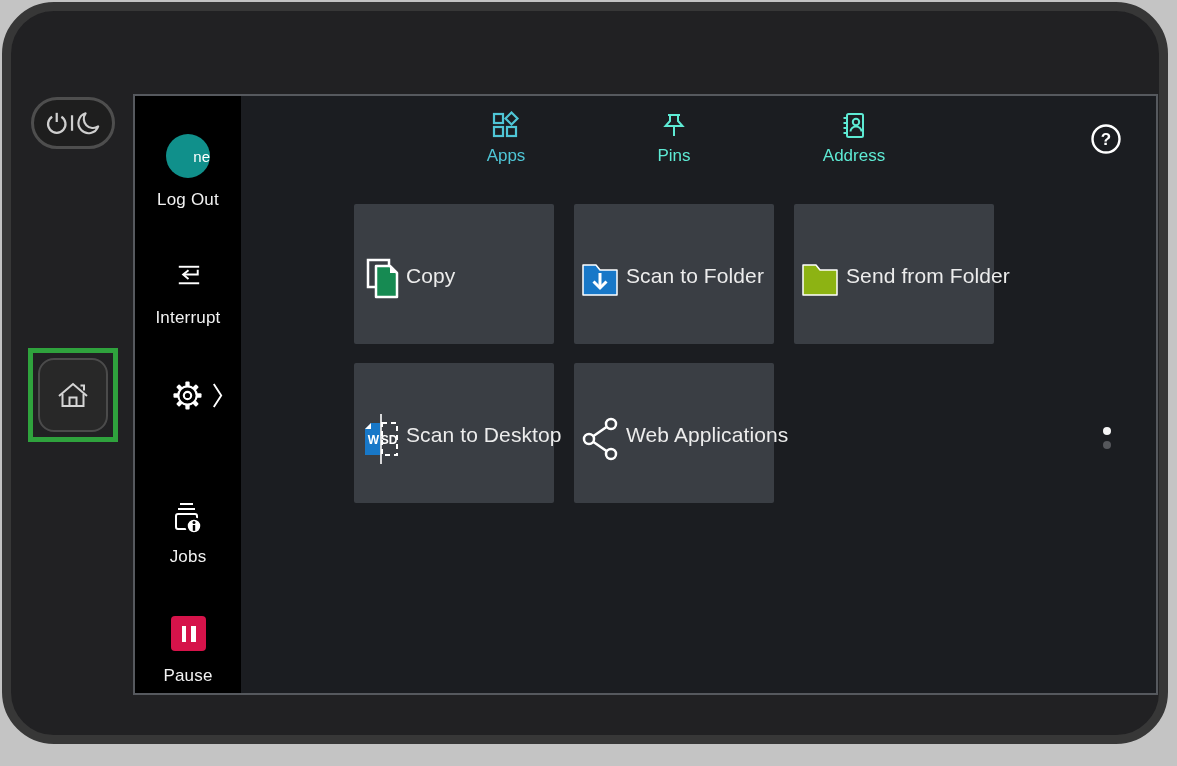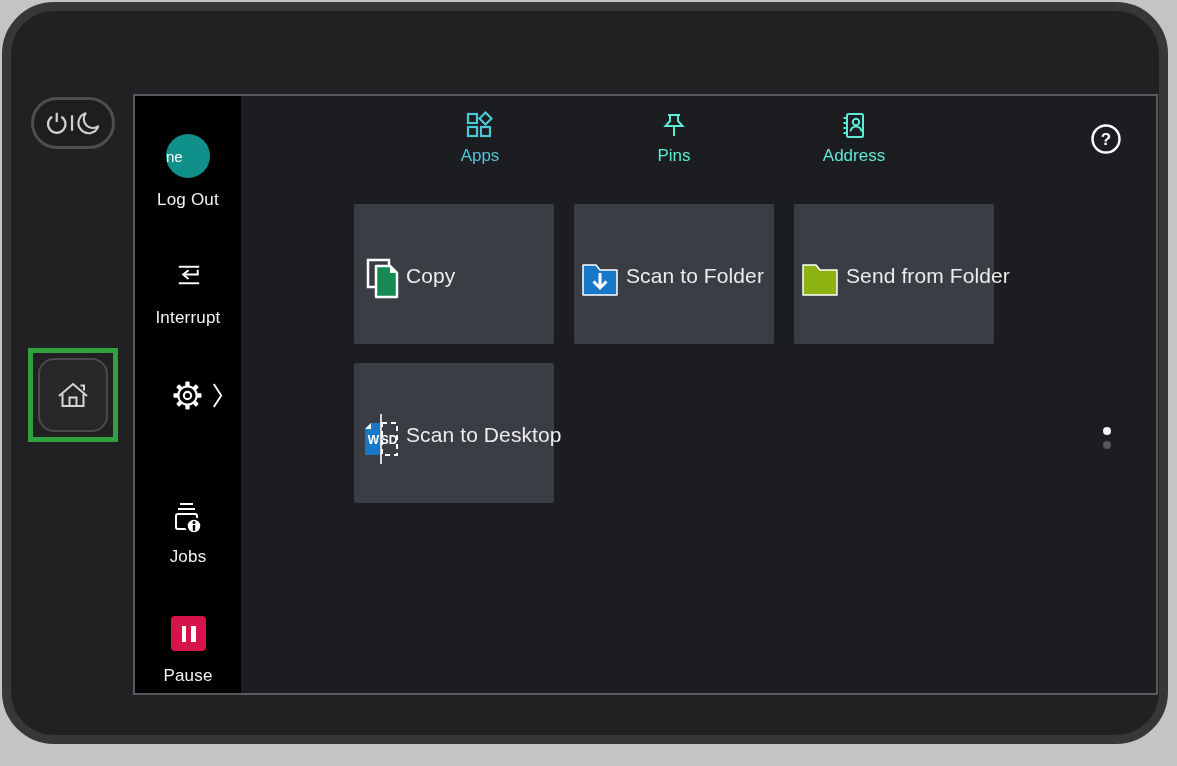--- a/index.html
+++ b/index.html
@@ -41,21 +41,21 @@
   .sidebar{
     width:106px;flex:none;background:#000;position:relative;
   }
   .sidebar .s-label{
     position:absolute;left:0;width:106px;text-align:center;
     color:#f2f2f2;font-size:17px;font-weight:300;letter-spacing:.2px;
   }
   .avatar{
     position:absolute;left:31px;top:38px;width:44px;height:44px;border-radius:50%;
     background:#10908b;color:#fff;font-size:15px;
-    display:flex;align-items:center;justify-content:flex-start;cursor:pointer;
+    display:flex;align-items:center;justify-content:flex-end;cursor:pointer;
   }
   .side-item{position:absolute;cursor:pointer;}
   .pause-box{
     width:35px;height:35px;border-radius:4px;background:#d6134a;
     display:flex;align-items:center;justify-content:center;gap:5px;
   }
   .pause-box i{display:block;width:4.5px;height:16px;background:#fff;}
   
   .main{flex:1;position:relative;}
   .tab{
@@ -169,21 +169,21 @@
             <i></i>
             <i></i>
           </div>
       </div>
       <div class="s-label" style="top:570px">Pause</div>
 
     </div>
 
     <div class="main">
 
-      <div class="tab active" style="left:239px">
+      <div class="tab active" style="left:265px">
         <svg width="30" height="30" viewBox="0 0 30 30" style="margin:0 auto">
           <g fill="none" stroke="currentColor" stroke-width="2.2">
             <rect x="3" y="3" width="9" height="9"></rect>
             <rect x="3" y="16" width="9" height="9"></rect>
             <rect x="16" y="16" width="9" height="9"></rect>
             <polygon points="20.5,1.5 26.5,7.5 20.5,13.5 14.5,7.5"></polygon>
           </g>
         </svg>
         <span class="t-label">Apps</span>
       </div>
@@ -265,20 +265,34 @@
             <path d="M17 10 H26 V42 H11 V16 Z" fill="#1878c8"></path>
             <path d="M17 10 V16 H11 Z" fill="#fff"></path>
             <rect x="28" y="10" width="15" height="32" fill="none" stroke="#fff" stroke-width="2" stroke-dasharray="5 4"></rect>
             <text x="19.5" y="31" text-anchor="middle" font-size="12" font-weight="bold" fill="#fff" font-family="Liberation Sans, sans-serif">W</text>
             <text x="35" y="31" text-anchor="middle" font-size="12" font-weight="bold" fill="#fff" font-family="Liberation Sans, sans-serif">SD</text>
           </svg>
             </div>
           <span class="t-label">Scan to Desktop</span>
         </div>
 
+        <div class="tile">
+          <div class="t-icon">
+              <svg width="52" height="52" viewBox="0 0 52 52">
+            <g fill="none" stroke="#fff" stroke-width="2.5">
+              <circle cx="15" cy="26" r="5"></circle>
+              <circle cx="37" cy="11" r="5"></circle>
+              <circle cx="37" cy="41" r="5"></circle>
+              <line x1="19.5" y1="23" x2="32.5" y2="14"></line>
+              <line x1="19.5" y1="29" x2="32.5" y2="38"></line>
+            </g>
+          </svg>
+            </div>
+          <span class="t-label">Web Applications</span>
+        </div>
 
       </div>
 
       <div class="dot d1"></div>
       <div class="dot d2"></div>
 
     </div>
   </div>
 </div>
 

